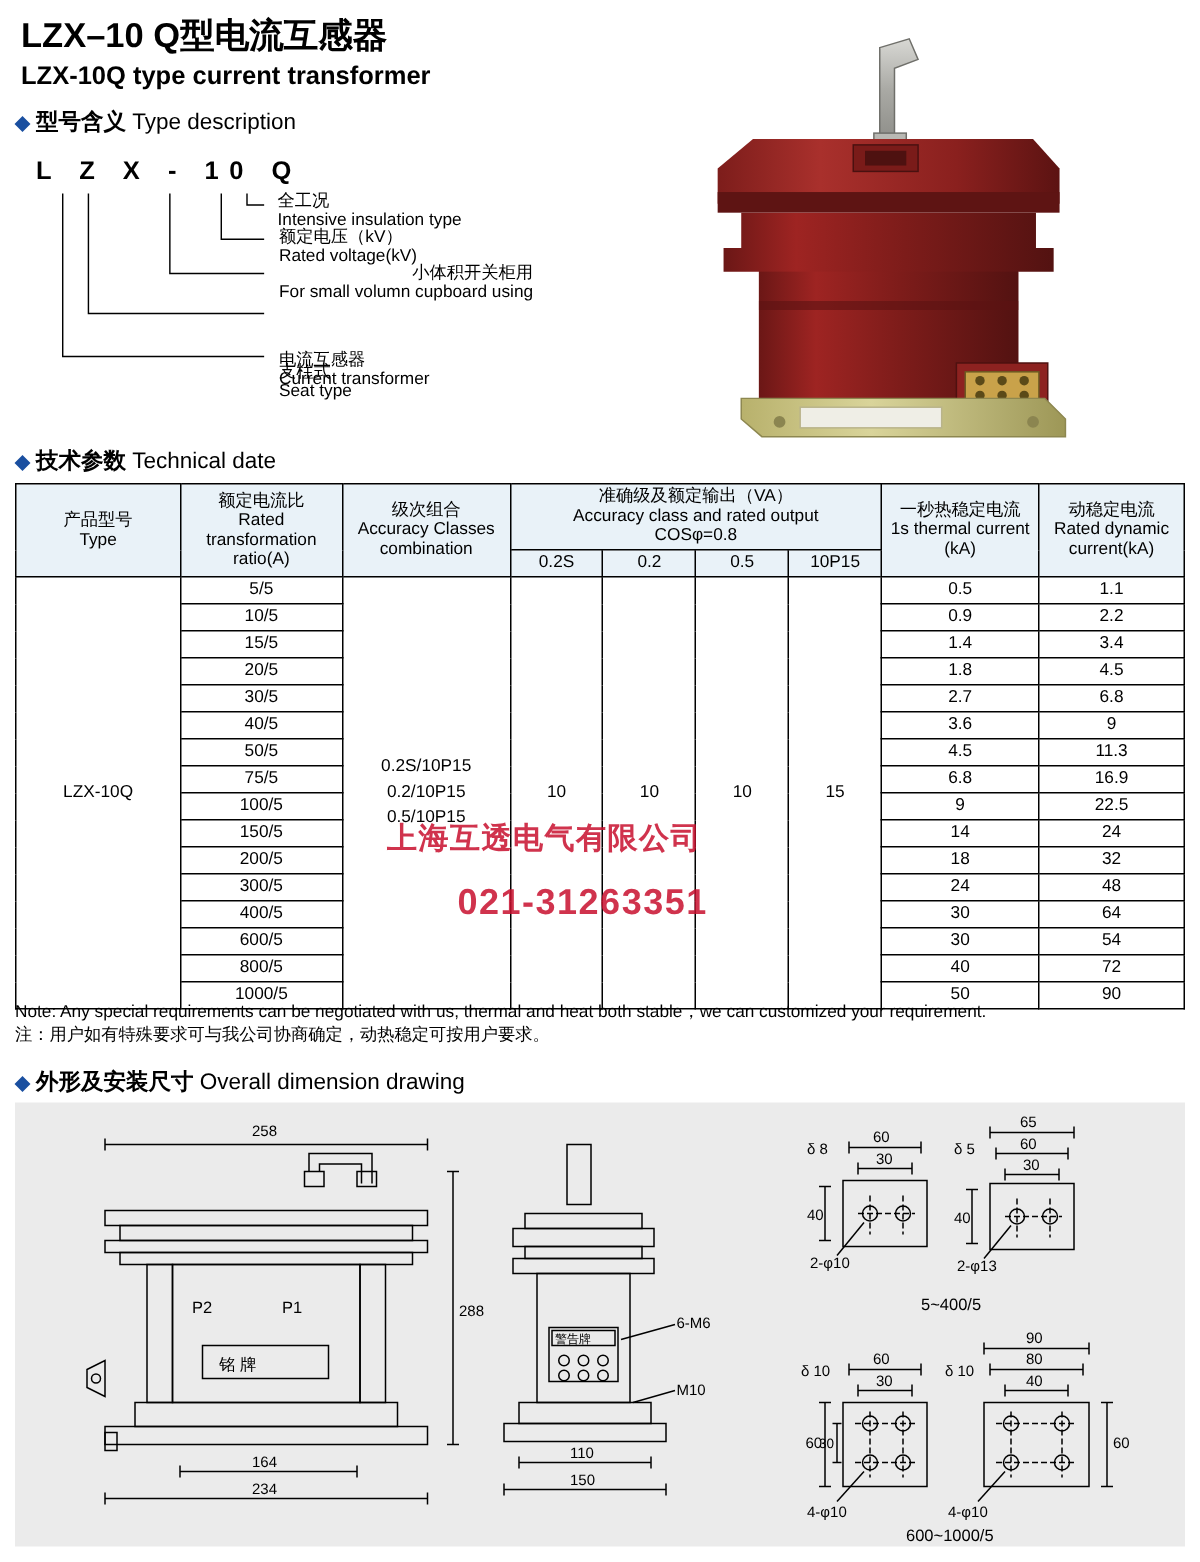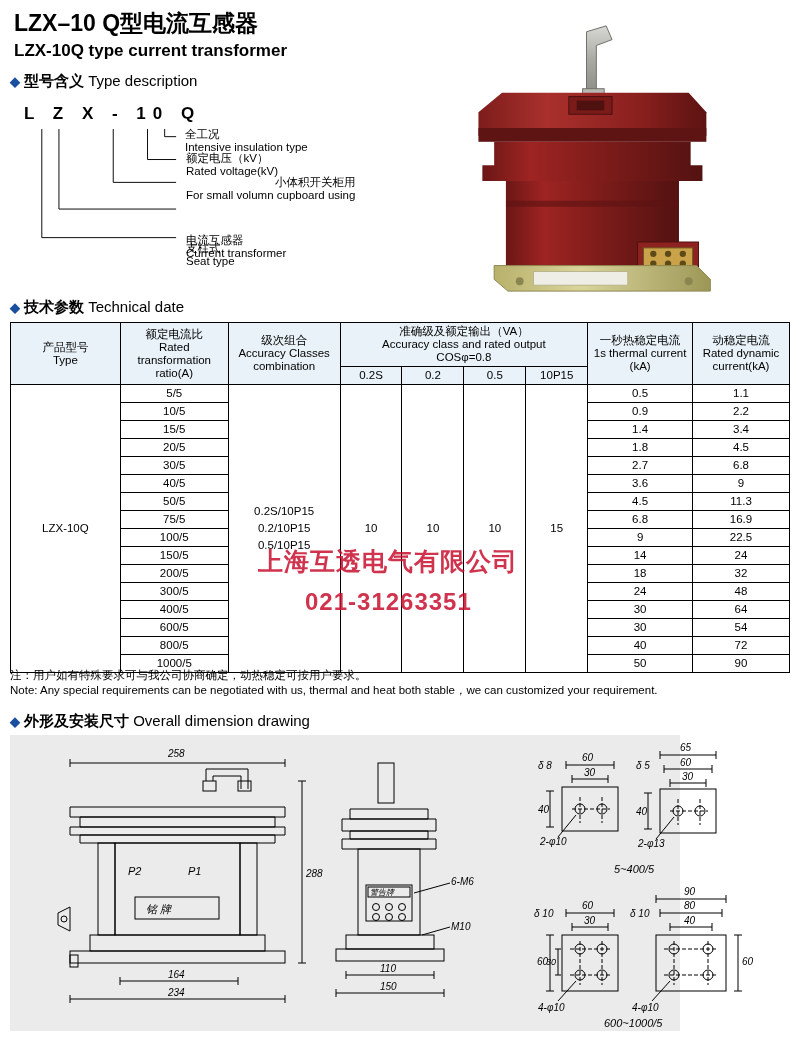--- a/index.html
+++ b/index.html
@@ -38,28 +38,28 @@
   table.params{position:absolute;left:10px;top:322px;border-collapse:collapse;width:780px;
     font-size:11.5px;}
   table.params th,table.params td{border:1px solid #000;text-align:center;vertical-align:middle;}
   table.params th{background:#e9f2f8;font-weight:normal;line-height:13px;padding:2px 2px;}
   table.params td{padding:0px 2px;height:17px;line-height:17px;}
   .hcn{display:block;}
   .hen{display:block;}
 
   
   .wm{position:absolute;color:#c8102e;font-weight:bold;opacity:.85;}
-  .wm1{left:258px;top:545px;font-size:25px;letter-spacing:1px;}
+  .wm1{left:258px;top:545px;font-size:20px;letter-spacing:1px;}
   .wm2{left:305px;top:588px;font-size:24px;letter-spacing:1px;}
 
   
   .note{position:absolute;left:10px;top:668px;font-size:11.5px;line-height:15px;}
 
   
-  .dimpanel{position:absolute;left:10px;top:735px;width:670px;height:296px;background:#ebebeb;font-style:italic;}
+  .dimpanel{position:absolute;left:10px;top:735px;width:780px;height:296px;background:#ebebeb;}
   .dimpanel svg{display:block;}
 </style>
 </head>
 <body>
 
 <div class="page">
 
   <div class="hdr">
     <div class="cn">LZX–10 Q型电流互感器</div>
     <div class="en">LZX-10Q  type current transformer</div>
@@ -305,22 +305,22 @@
           <td>50</td>
           <td>90</td>
         </tr>
     </tbody>
   </table>
 
   <div class="wm wm1">上海互透电气有限公司</div>
   <div class="wm wm2">021-31263351</div>
 
   <div class="note">
+    <div>Note: Any special requirements can be negotiated with us, thermal and heat both stable，we can customized your requirement.</div>
     <div>注：用户如有特殊要求可与我公司协商确定，动热稳定可按用户要求。</div>
-    <div>Note: Any special requirements can be negotiated with us, thermal and heat both stable，we can customized your requirement.</div>
   </div>
 
   <div class="sect" style="left:10px;top:712px;">
     <span class="dia">◆</span><span class="cn">外形及安装尺寸</span>
     <span class="en">Overall dimension drawing</span>
   </div>
 
   <div class="dimpanel">
     <svg width="780" height="296" viewBox="0 0 780 296">
       <g stroke="#000" fill="none" stroke-width="1" font-family="Liberation Sans, sans-serif" font-size="10">

